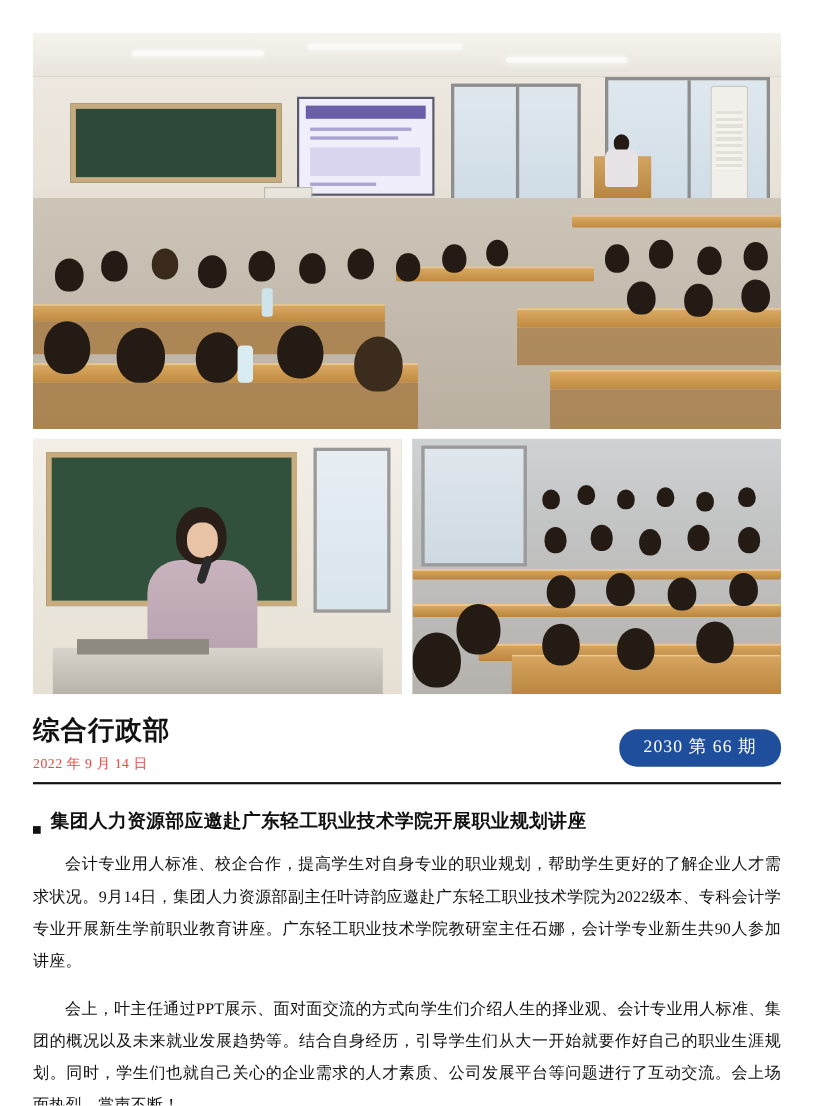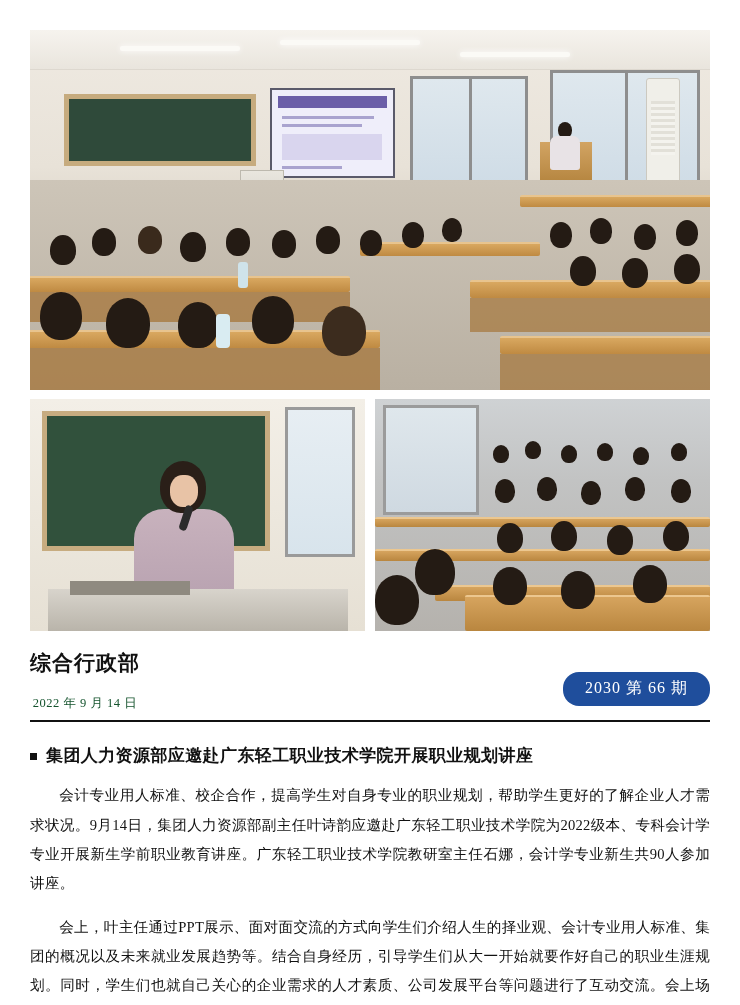--- a/index.html
+++ b/index.html
@@ -139,32 +139,31 @@
   .masthead {
     margin-top: 18px;
     display: flex;
     align-items: flex-end;
     justify-content: space-between;
     width: 680px;
     padding-bottom: 6px;
   }
   .dept {
     font-family: Liberation Sans, sans-serif;
-    font-size: 21px;
+    font-size: 24px;
     font-weight: bold;
     letter-spacing: 1px;
     color: #111;
     line-height: 1.35;
   }
   .date {
     font-size: 12.5px;
-    color: #14532d;
-    margin-top: 18px;
+    color: #ef4444;
+    margin-top: 5px;
     letter-spacing: .5px;
-    text-align: center;
   }
   .issue-badge {
     background: #1f4e9c;
     color: #ffffff;
     border-radius: 16px;
     padding: 6px 22px 7px 22px;
     font-size: 16px;
     letter-spacing: 1px;
     white-space: nowrap;
     margin-bottom: 6px;
@@ -178,21 +177,21 @@
   }
 
   
   .article { width: 680px; margin-top: 22px; }
   .headline {
     font-size: 17px;
     font-weight: bold;
     color: #111;
     letter-spacing: .4px;
     display: flex;
-    align-items: center;
+    align-items: flex-end;
     gap: 9px;
   }
   .bullet-sq {
     width: 7px; height: 7px; background: #111; display: inline-block;
     flex: 0 0 auto; margin-top: 2px;
   }
   .para {
     font-size: 14.6px;
     line-height: 2.0;
     text-align: justify;

